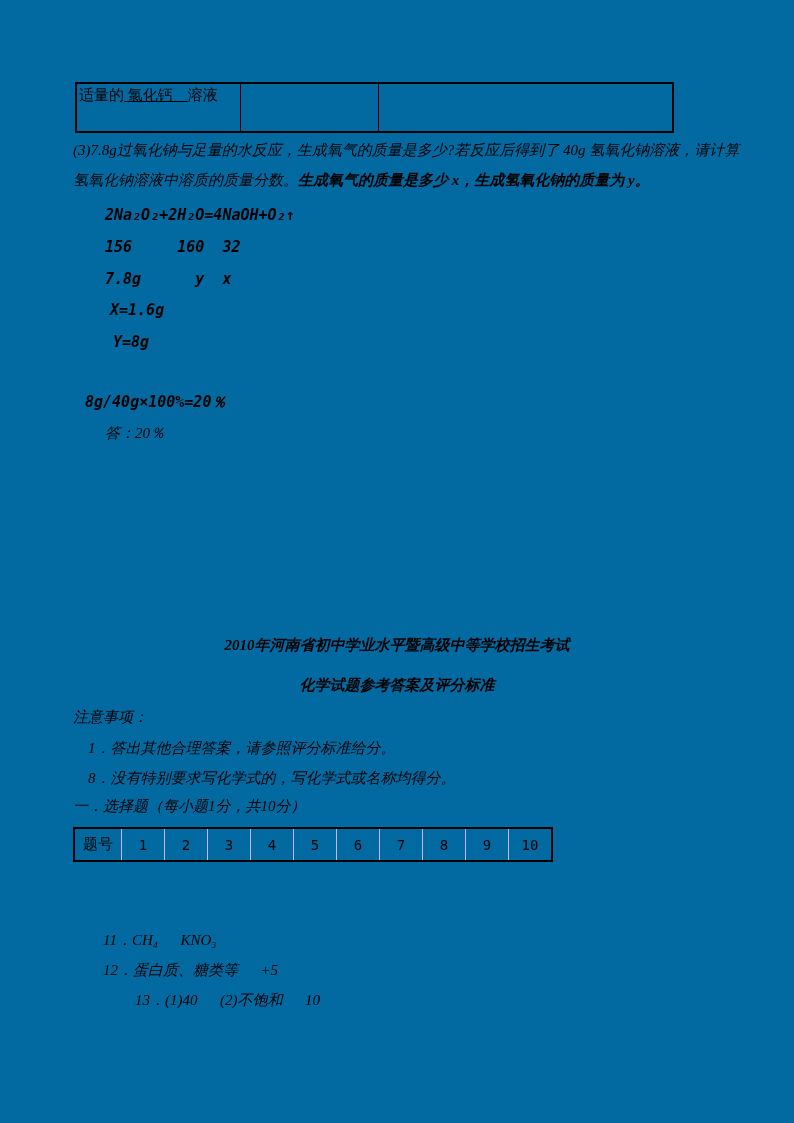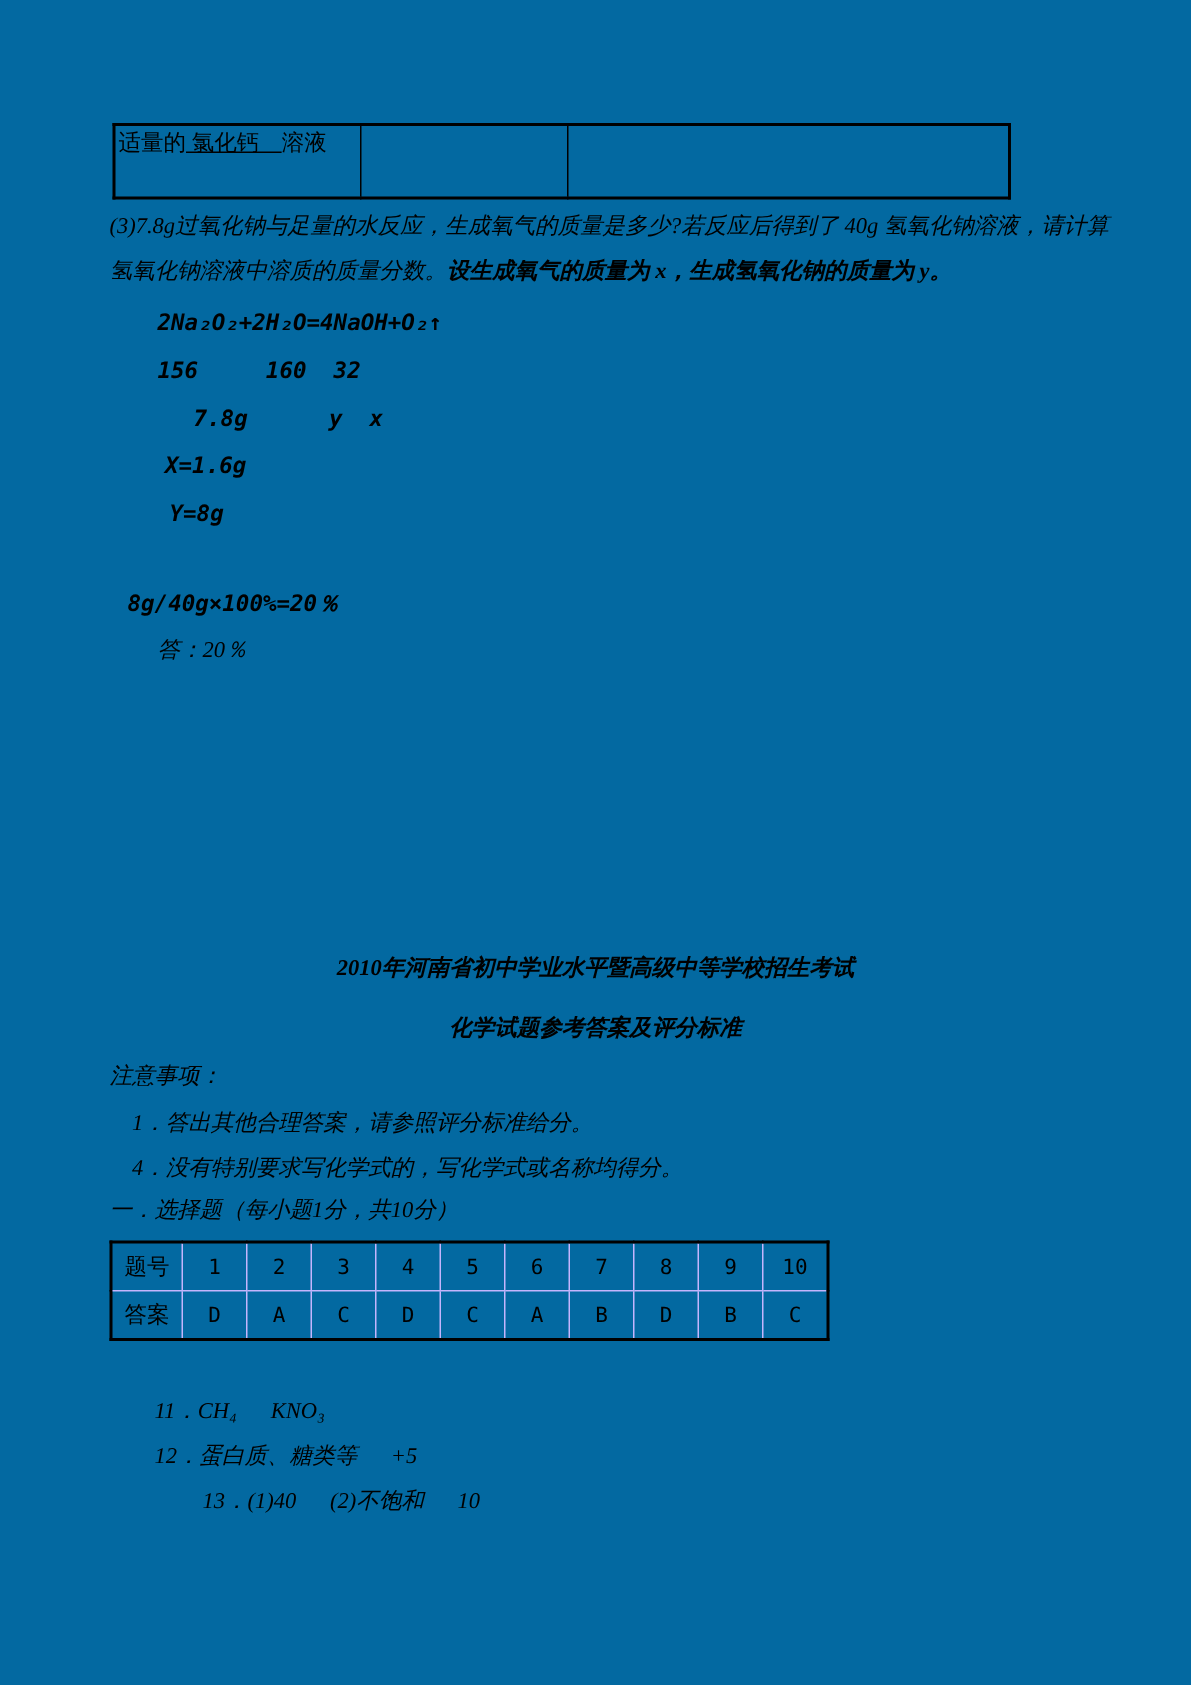--- a/index.html
+++ b/index.html
@@ -56,67 +56,54 @@
     <tbody>
         <tr>
       <td class="t1c1"><span>适量的</span><span class="ul"> 氯化钙　</span><span>溶液</span></td>
       <td class="t1c2"></td>
       <td class="t1c3"></td>
     </tr>
   </tbody>
     </table>
 
   <div class="abs" style="left:73px; top:141px;">(3)7.8g过氧化钠与足量的水反应，生成氧气的质量是多少?若反应后得到了 40g 氢氧化钠溶液，请计算</div>
-  <div class="abs" style="left:73px; top:171px;"><span>氢氧化钠溶液中溶质的质量分数。</span><span class="b">设生成氧气的质量为 x，生成氢氧化钠的质量为 y。</span></div>
+  <div class="abs" style="left:73px; top:171px;"><span>氢氧化钠溶液中溶质的质量分数。</span><span class="b">生成氧气的质量是多少 x，生成氢氧化钠的质量为 y。</span></div>
 
   <div class="abs mono b" style="left:105px; top:206px;">2Na₂O₂+2H₂O=4NaOH+O₂↑</div>
   <div class="abs mono b" style="left:105px; top:238px;">156     160  32</div>
-  <div class="abs mono b" style="left:105px; top:270px;margin-left:24px;">7.8g      y  x</div>
+  <div class="abs mono b" style="left:105px; top:270px;">7.8g      y  x</div>
   <div class="abs mono b" style="left:110px; top:301px;">X=1.6g</div>
   <div class="abs mono b" style="left:113px; top:333px;">Y=8g</div>
   <div class="abs mono b" style="left:85px; top:393px;">8g/40g×100%=20％</div>
   <div class="abs" style="left:105px; top:424px;text-align:center;">答：20％</div>
 
   <div class="abs center b" style="top:636px;">2010年河南省初中学业水平暨高级中等学校招生考试</div>
   <div class="abs center b" style="top:676px;">化学试题参考答案及评分标准</div>
 
   <div class="abs" style="left:73px; top:708px;">注意事项：</div>
   <div class="abs" style="left:88px; top:739px;">1．答出其他合理答案，请参照评分标准给分。</div>
-  <div class="abs" style="left:88px; top:769px;">4．没有特别要求写化学式的，写化学式或名称均得分。</div>
+  <div class="abs" style="left:88px; top:769px;">8．没有特别要求写化学式的，写化学式或名称均得分。</div>
 
   <div class="abs" style="left:73px; top:797px;">一．选择题（每小题1分，共10分）</div>
 
   <table class="t2">
     <tbody>
         <tr>
       <td class="lbl">题号</td>
       <td class="v">1</td>
       <td class="v">2</td>
       <td class="v">3</td>
       <td class="v">4</td>
       <td class="v">5</td>
       <td class="v">6</td>
       <td class="v">7</td>
       <td class="v">8</td>
       <td class="v">9</td>
       <td class="v">10</td>
     </tr>
-    <tr>
-      <td class="lbl">答案</td>
-      <td class="v">D</td>
-      <td class="v">A</td>
-      <td class="v">C</td>
-      <td class="v">D</td>
-      <td class="v">C</td>
-      <td class="v">A</td>
-      <td class="v">B</td>
-      <td class="v">D</td>
-      <td class="v">B</td>
-      <td class="v">C</td>
-    </tr>
   </tbody>
     </table>
 
   <div class="abs" style="left:103px; top:931px;">11．CH₄      KNO₃</div>
   <div class="abs" style="left:103px; top:961px;">12．蛋白质、糖类等      +5</div>
   <div class="abs" style="left:103px; top:991px;margin-left:32px;">13．(1)40      (2)不饱和      10</div>
 
 </div>
 
 </body></html>

